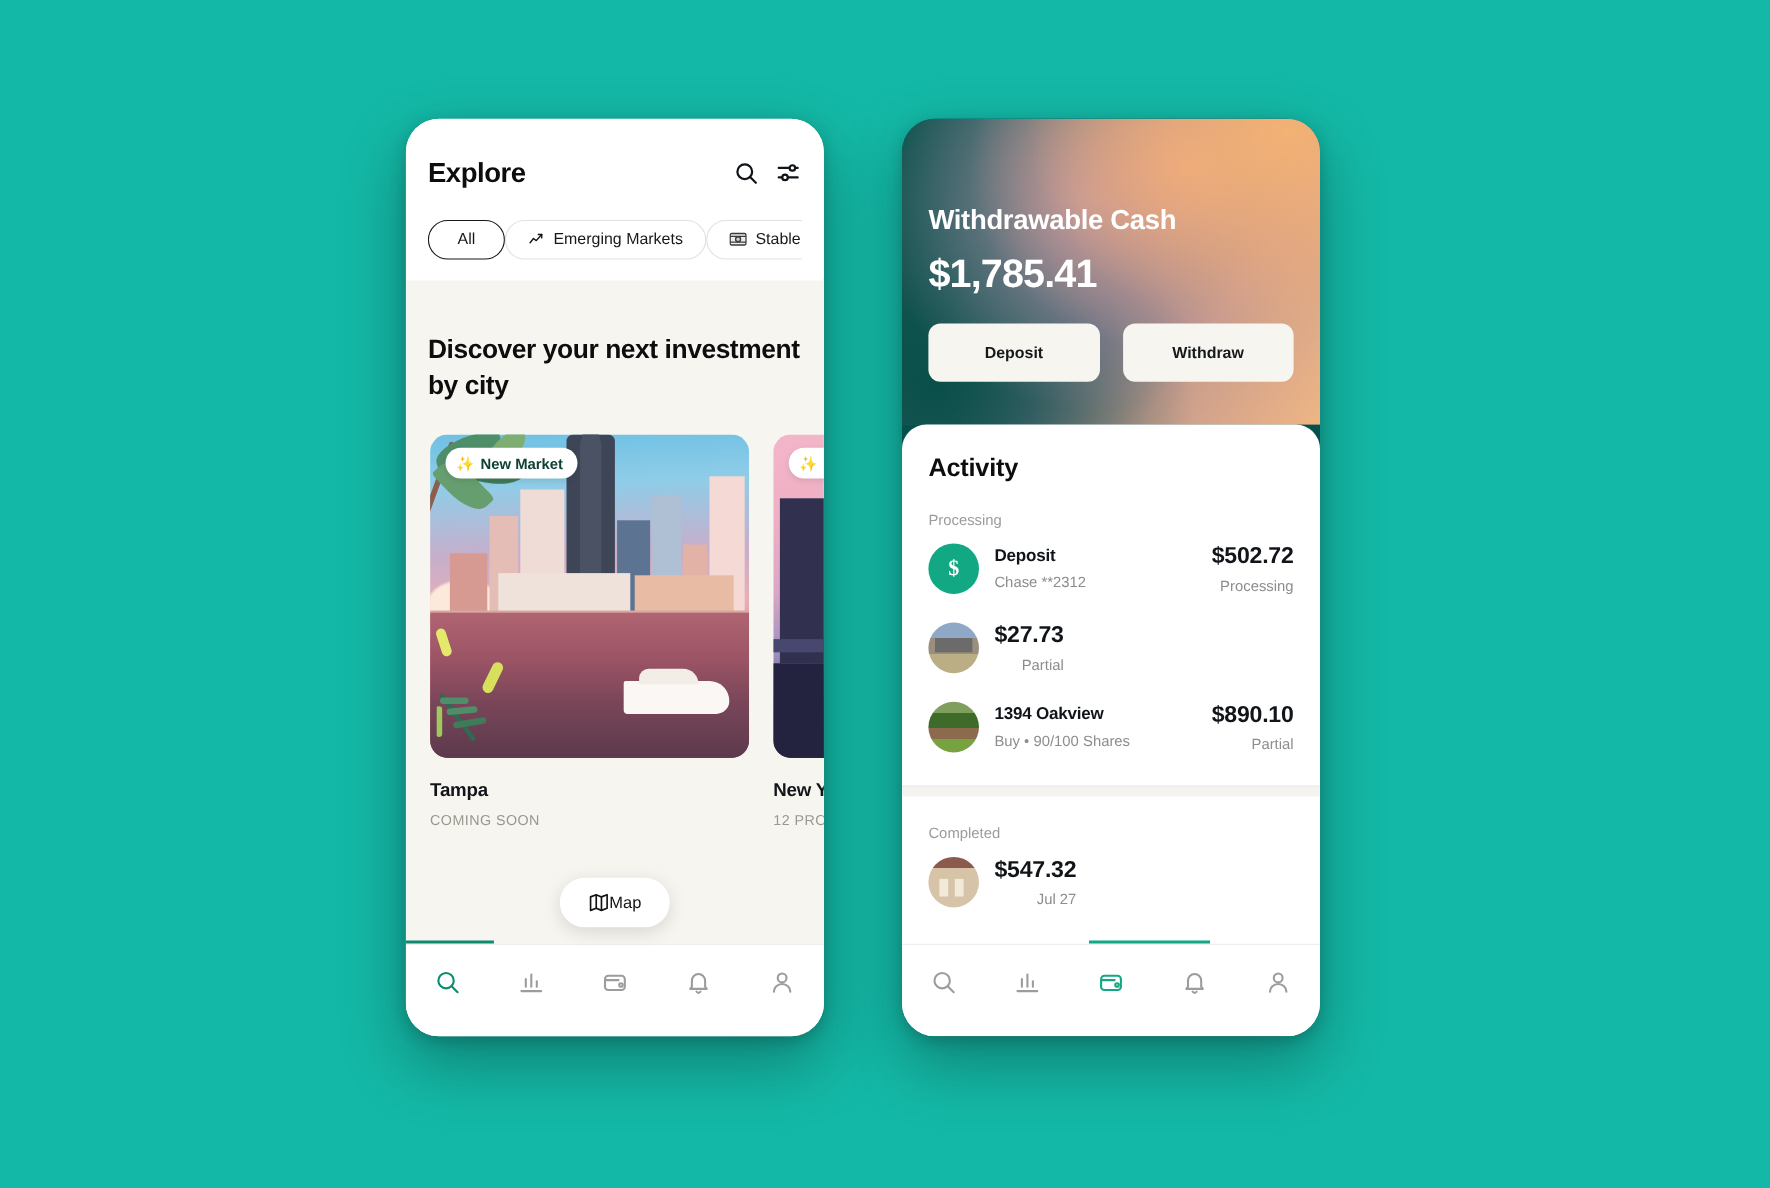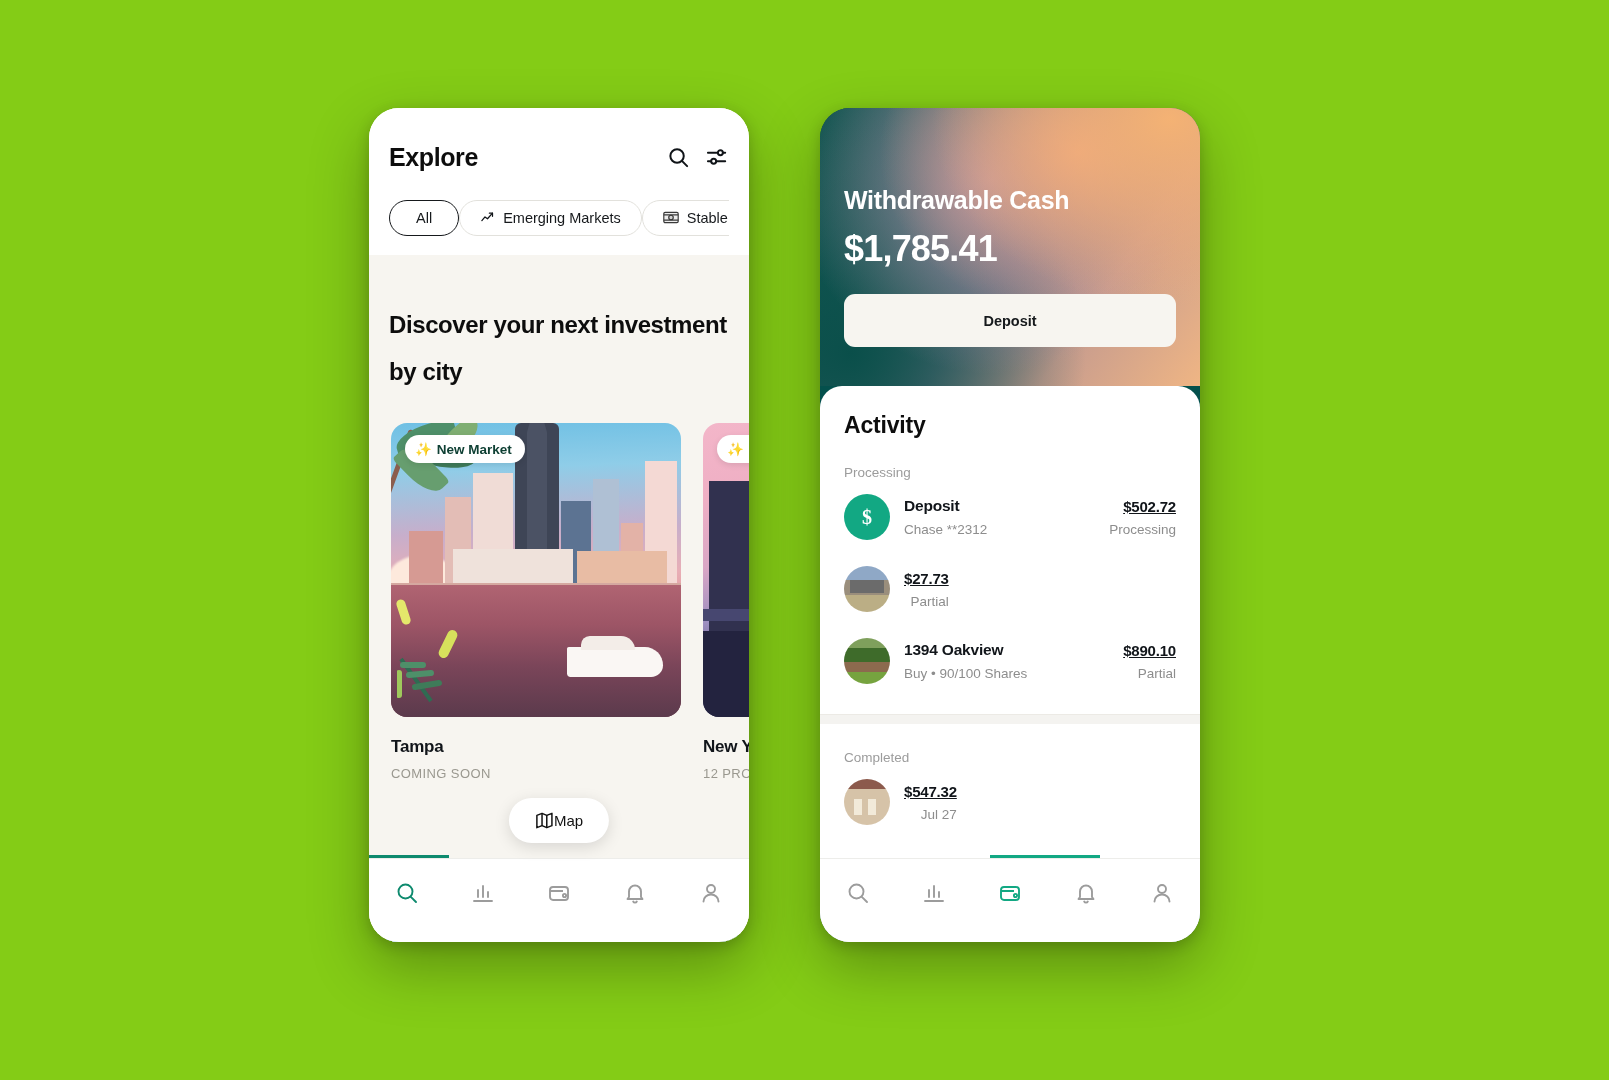--- a/index.html
+++ b/index.html
@@ -2,21 +2,21 @@
 <html><head>
 <meta charset="utf-8">
 <style>
   * { box-sizing: border-box; margin: 0; padding: 0; }
   html, body {
     width: 1609px; height: 1080px;
     background: #04504C;
     font-family: "Liberation Sans", sans-serif;
     overflow: hidden;
   }
-  .canvas { position: relative; width: 1609px; height: 1080px; background: #84cc16; }
+  .canvas { position: relative; width: 1609px; height: 1080px; background: #14b8a6; }
 
   
   .phone {
     position: absolute;
     border-radius: 30px;
     overflow: hidden;
     box-shadow: 0 24px 60px rgba(0,0,0,0.30), 0 4px 14px rgba(0,0,0,0.18);
   }
   #phone-left  { left: 369px; top: 108px; width: 380px; height: 834px; background: #FFFFFF; }
   #phone-right { left: 820px; top: 108px; width: 380px; height: 834px; background: #04504C; }
@@ -44,21 +44,21 @@
   }
   .chip.active { border-color: #16191C; padding: 0 26px; }
   .chip .emoji { font-size: 14px; line-height: 1; }
 
   .l-body {
     position: absolute; left: 0; right: 0; top: 147px; bottom: 0;
     background: #F7F5F0;
     overflow: hidden;
   }
   .discover-h {
-    font-size: 24px; line-height: 47px; font-weight: 700;
+    font-size: 24px; line-height: 33px; font-weight: 700;
     color: #0D0D0D; letter-spacing: -0.4px;
     padding: 46px 20px 0 20px;
   }
   .cards-row { display: flex; gap: 22px; padding: 28px 0 0 22px; }
   .city-card { flex: none; width: 290px; }
   .city-img {
     width: 290px; height: 294px; border-radius: 16px; overflow: hidden;
     position: relative;
   }
   .city-name { font-size: 17px; font-weight: 700; color: #11151A; margin-top: 20px; letter-spacing: -0.2px; }
@@ -161,21 +161,21 @@
   .av-deposit span { color:#fff; font-size:20px; font-weight:600; font-family:"Liberation Serif", serif; }
   .av-house1 { background: linear-gradient(180deg,#8FA8C6 0 30%, #9A8E7C 30% 62%, #BBAE85 62% 100%); }
   .av-house1:after { content:''; position:absolute; left:6px; top:14px; right:6px; height:13px; background:#6B6B6B; }
   .av-house2 { background: linear-gradient(180deg,#7FA05C 0 22%, #3E6B2A 22% 52%, #8C6A4E 52% 74%, #76A33F 74% 100%); }
   .av-house3 { background: linear-gradient(180deg,#8C5A4C 0 22%, #D6C3A8 22% 100%); }
   .av-house3:after { content:''; position:absolute; left:10px; top:20px; width:8px; height:16px; background:#F2EAD9; box-shadow: 14px 0 0 #F2EAD9; }
   .act-mid { flex:1; min-width:0; }
   .act-name { font-size:15.5px; font-weight:700; color:#11151A; letter-spacing:-0.2px; }
   .act-sub  { font-size:13.5px; color:#8D8D8D; margin-top:7px; }
   .act-right { text-align:right; flex:none; }
-  .act-amt { font-size:15px; font-weight:700; color:#11151A; letter-spacing:-0.2px;text-decoration:underline; }
+  .act-amt { font-size:21px; font-weight:700; color:#11151A; letter-spacing:-0.2px; }
   .act-status { font-size:13.5px; color:#8D8D8D; margin-top:7px; }
   .sec-divider { height:10px; background:#F4F3F0; margin-top:18px; box-shadow: inset 0 1px 0 #ECEAE5; }
   .r-scroll-ind { position:absolute; left:170px; bottom:84px; width:110px; height:3px; background:#12A883; }
 </style>
 </head>
 <body>
 
 <div class="canvas">
 
   <div class="phone" id="phone-left">
@@ -353,20 +353,21 @@
     </div>
   </div>
 
   <div class="phone" id="phone-right">
 
     <div class="r-hero">
       <div class="r-hero-title">Withdrawable Cash</div>
       <div class="r-hero-amt">$1,785.41</div>
       <div class="r-btns">
         <div class="r-btn">Deposit</div>
+        <div class="r-btn">Withdraw</div>
       </div>
     </div>
 
     <div class="activity-card">
       <div class="activity-title">Activity</div>
 
       <div class="sec-label">Processing</div>
       <div class="act-rows">
 
         <div class="act-row">

